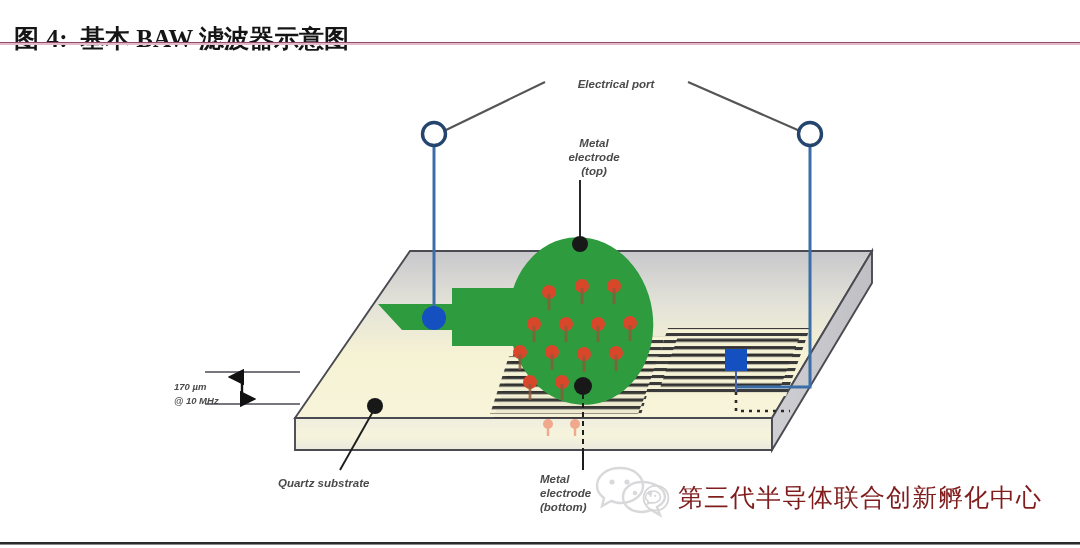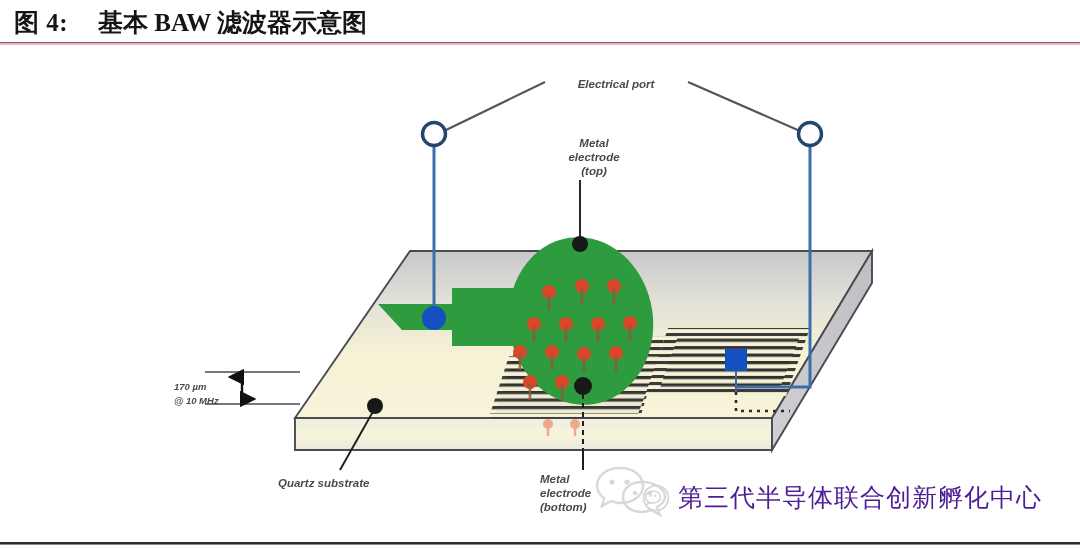--- a/index.html
+++ b/index.html
@@ -14,42 +14,42 @@
     position: relative;
     width: 1080px;
     height: 548px;
     background: #ffffff;
     overflow: hidden;
   }
   
   .fig-header {
     position: absolute;
     left: 0;
-    top: 0;
+    top: 16px;
     width: 1080px;
     height: 44px;
     display: flex;
     align-items: center;
     box-sizing: border-box;
     padding-left: 14px;
   }
   .fig-label {
     font-family: "Liberation Serif", serif;
     font-weight: bold;
     font-size: 25px;
     color: #151515;
     letter-spacing: 0.5px;
     white-space: nowrap;
   }
   .fig-title {
     font-family: "Liberation Serif", serif;
     font-weight: bold;
     font-size: 25px;
     color: #151515;
-    margin-left: 30px;
+    margin-left: 12px;
     white-space: nowrap;
   }
   .header-rule {
     position: absolute;
     left: 0;
     top: 42px;
     width: 1080px;
     height: 3px;
     background: linear-gradient(to bottom, #8d4f6b 0%, #8d4f6b 45%, #e4b8c6 46%, #e4b8c6 100%);
   }
@@ -93,21 +93,21 @@
     left: 642px;
     top: 481px;
     display: flex;
     align-items: center;
     gap: 8px;
     pointer-events: none;
   }
   .wm-text {
     font-family: "Liberation Sans", sans-serif;
     font-size: 25px;
-    color: #4c1d95;
+    color: #7f1d1d;
     letter-spacing: 1px;
     white-space: nowrap;
   }
   .wm-logo {
     width: 28px;
     height: 28px;
     flex: 0 0 28px;
   }
   .wm-overlay {
     position: absolute;

